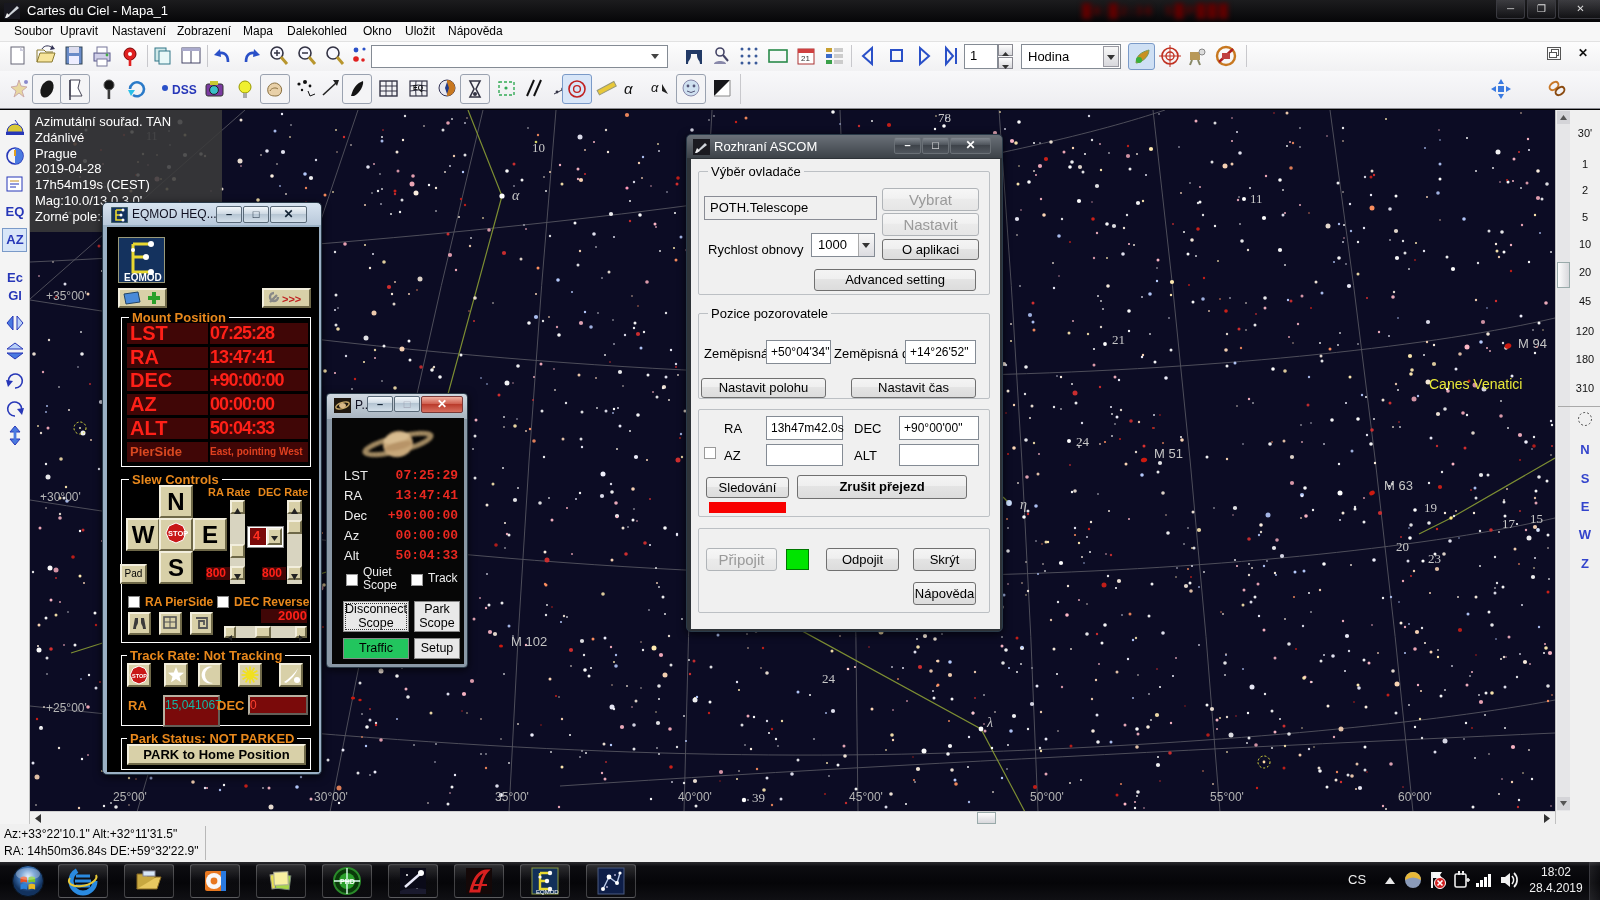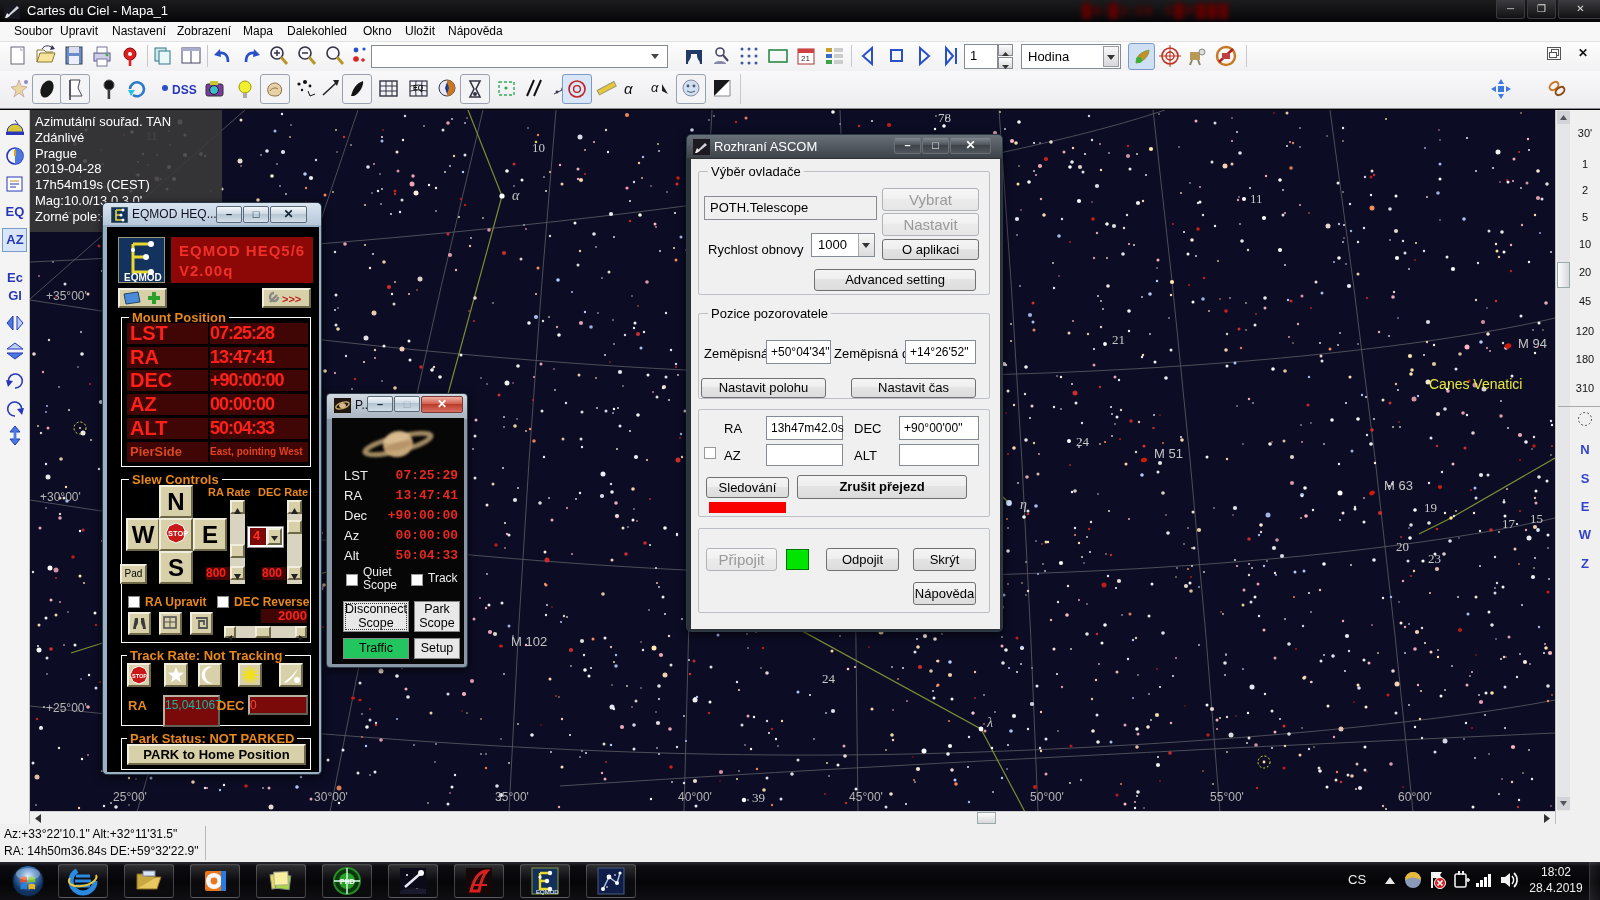--- a/index.html
+++ b/index.html
@@ -2289,21 +2289,20 @@
       <div class="glassbtn" style="left:167px;width:37px;font-size:12px"><b>✕</b></div>
       <div class="abs" style="left:4px;top:24px;width:212px;height:545px;background:#000">
         <div class="abs" style="left:11px;top:10px;width:47px;height:46px;background:#14325e;border:1px solid #9a9a7a"><svg width="45" height="44">
             <path d="M14 6 h18 M14 6 v28 h18 M14 19 h13" stroke="#e8d830" stroke-width="3" fill="none"></path>
             <circle cx="32" cy="6" r="3" fill="#fff"></circle>
             <circle cx="32" cy="34" r="3" fill="#fff"></circle>
             <circle cx="27" cy="19" r="3" fill="#fff"></circle>
             <circle cx="14" cy="12" r="2" fill="#fff"></circle>
             <text x="5" y="43" font-size="10" fill="#fff" font-weight="bold">EQMOD</text>
           </svg></div>
-        <div class="abs" style="left:64px;top:10px;width:142px;height:46px;background:#8b0806;color:#f03028;font-weight:bold;font-size:15px;padding:4px 0 0 8px;letter-spacing:1px;line-height:20px">EQMOD HEQ5/6<br>V2.00q</div>
         <div class="beige" style="left:11px;top:61px;width:49px;height:20px"><svg width="45" height="16">
             <polygon points="4,4 18,2 20,12 6,14" fill="#4a8ad8" stroke="#246"></polygon>
             <path d="M28 8 h12 M34 2 v12" stroke="#2aa02a" stroke-width="4"></path>
           </svg></div>
         <div class="beige" style="left:155px;top:61px;width:49px;height:20px"><svg width="45" height="16">
             <path d="M6 12 l7 -7 M10 3 a4 4 0 1 0 4 4" stroke="#888" stroke-width="2.4" fill="none"></path>
             <text x="18" y="13" font-size="11" font-weight="bold" fill="#c02020">&gt;&gt;&gt;</text>
           </svg></div>
         <div class="egroup" style="left:14px;top:90px;width:190px;height:150px"></div>
         <div class="elab" style="left:22px;top:83px">Mount Position</div>
@@ -2349,21 +2348,21 @@
             <polygon points="2,2 9,2 5.5,8" fill="#222"></polygon>
           </svg></div>
         <div class="abs" style="left:140px;top:299px;width:37px;height:22px;background:#fff;border:1px solid #888"></div>
         <div class="abs" style="left:143px;top:301px;width:16px;height:17px;background:#7a0a0a;color:#ff3020;font-size:13px;font-weight:bold;padding-left:3px">4</div>
         <div class="beige" style="left:160px;top:301px;width:15px;height:17px"><svg width="11" height="13">
             <polygon points="2,5 9,5 5.5,10" fill="#222"></polygon>
           </svg></div>
         <div class="ledbox" style="left:99px;top:340px;width:24px;height:13px;font-size:12px;line-height:13px">800</div>
         <div class="ledbox" style="left:155px;top:340px;width:24px;height:13px;font-size:12px;line-height:13px">800</div>
         <div class="abs" style="left:21px;top:369px;width:12px;height:12px;background:#fff;border:1px solid #888"></div>
-        <div class="oj" style="left:38px;top:368px;font-size:12px">RA Upravit</div>
+        <div class="oj" style="left:38px;top:368px;font-size:12px">RA PierSide</div>
         <div class="abs" style="left:110px;top:369px;width:12px;height:12px;background:#fff;border:1px solid #888"></div>
         <div class="oj" style="left:127px;top:368px;font-size:12px">DEC Reverse</div>
         <div class="beige" style="left:21px;top:385px;width:23px;height:23px"><svg width="19" height="19">
             <path d="M5 4 h3 v4 c0 3 -2 3 -2 7 h-3 Z M14 4 h-3 v4 c0 3 2 3 2 7 h3 Z" fill="#3a3a3a"></path>
           </svg></div>
         <div class="beige" style="left:52px;top:385px;width:23px;height:23px"><svg width="19" height="19">
             <rect x="3" y="3" width="12" height="11" fill="none" stroke="#555" stroke-width="1.6"></rect>
             <line x1="9" y1="3" x2="9" y2="14" stroke="#555"></line>
             <line x1="3" y1="8" x2="15" y2="8" stroke="#555"></line>
           </svg></div>

